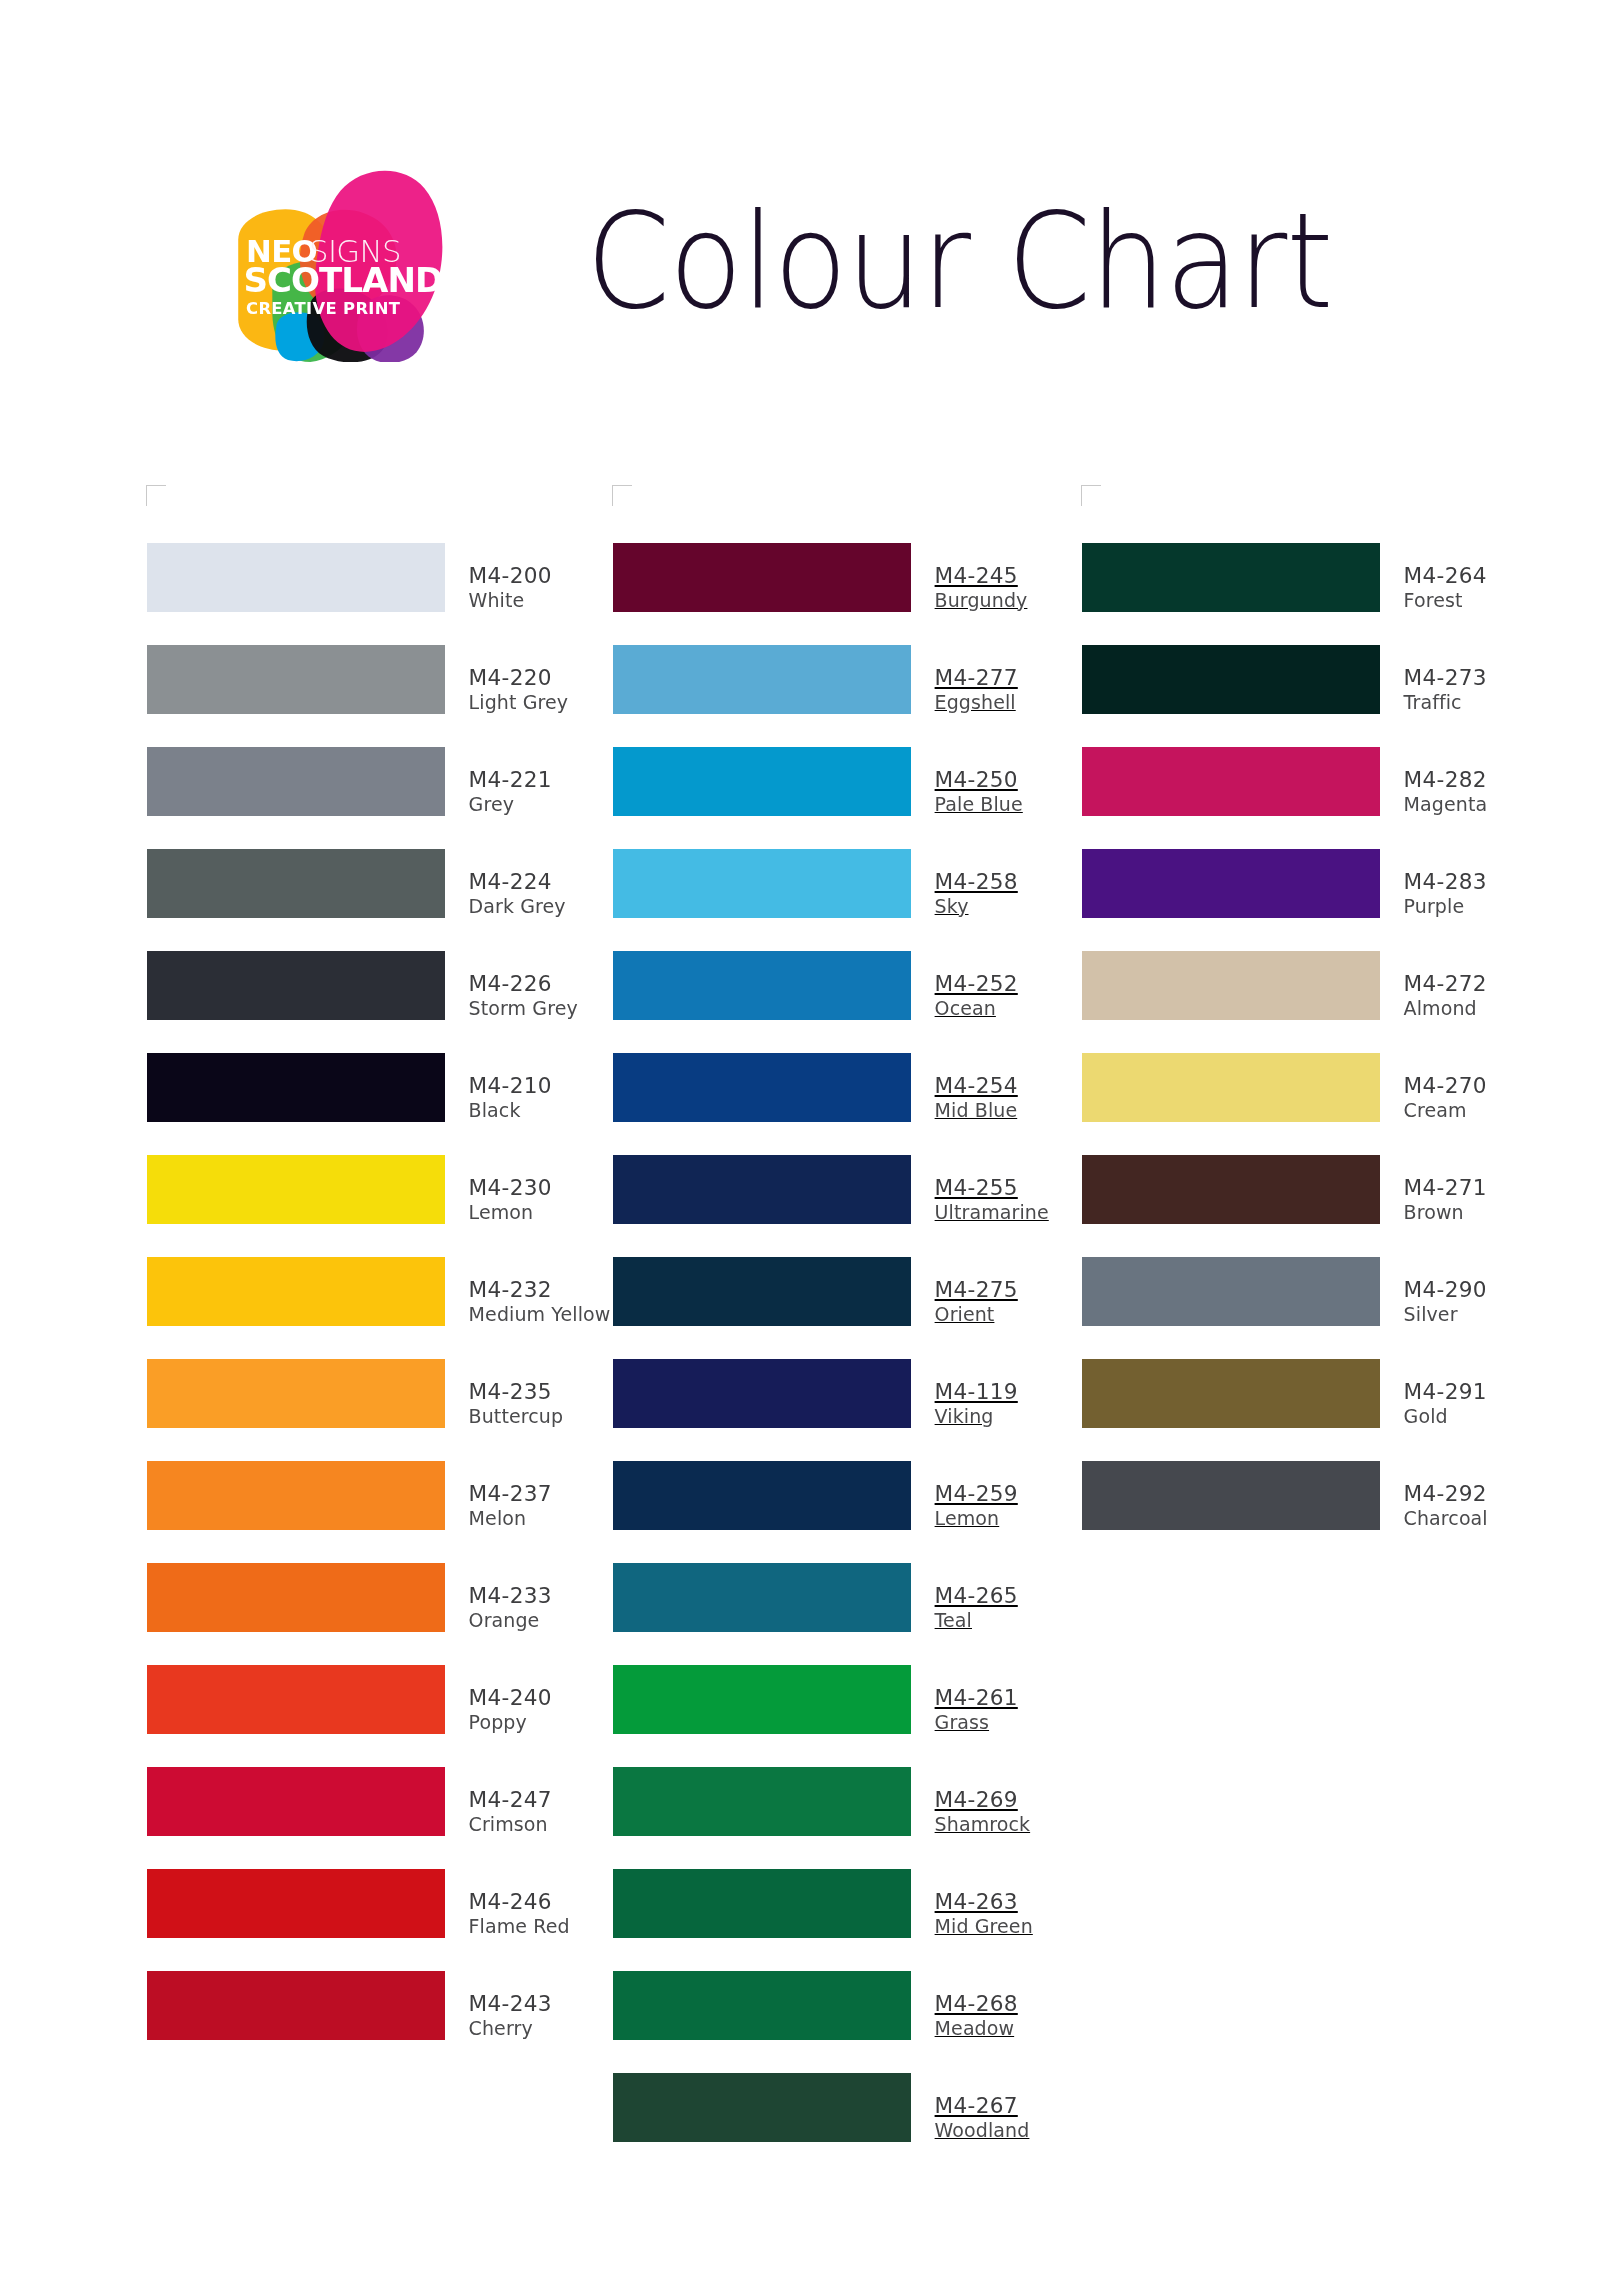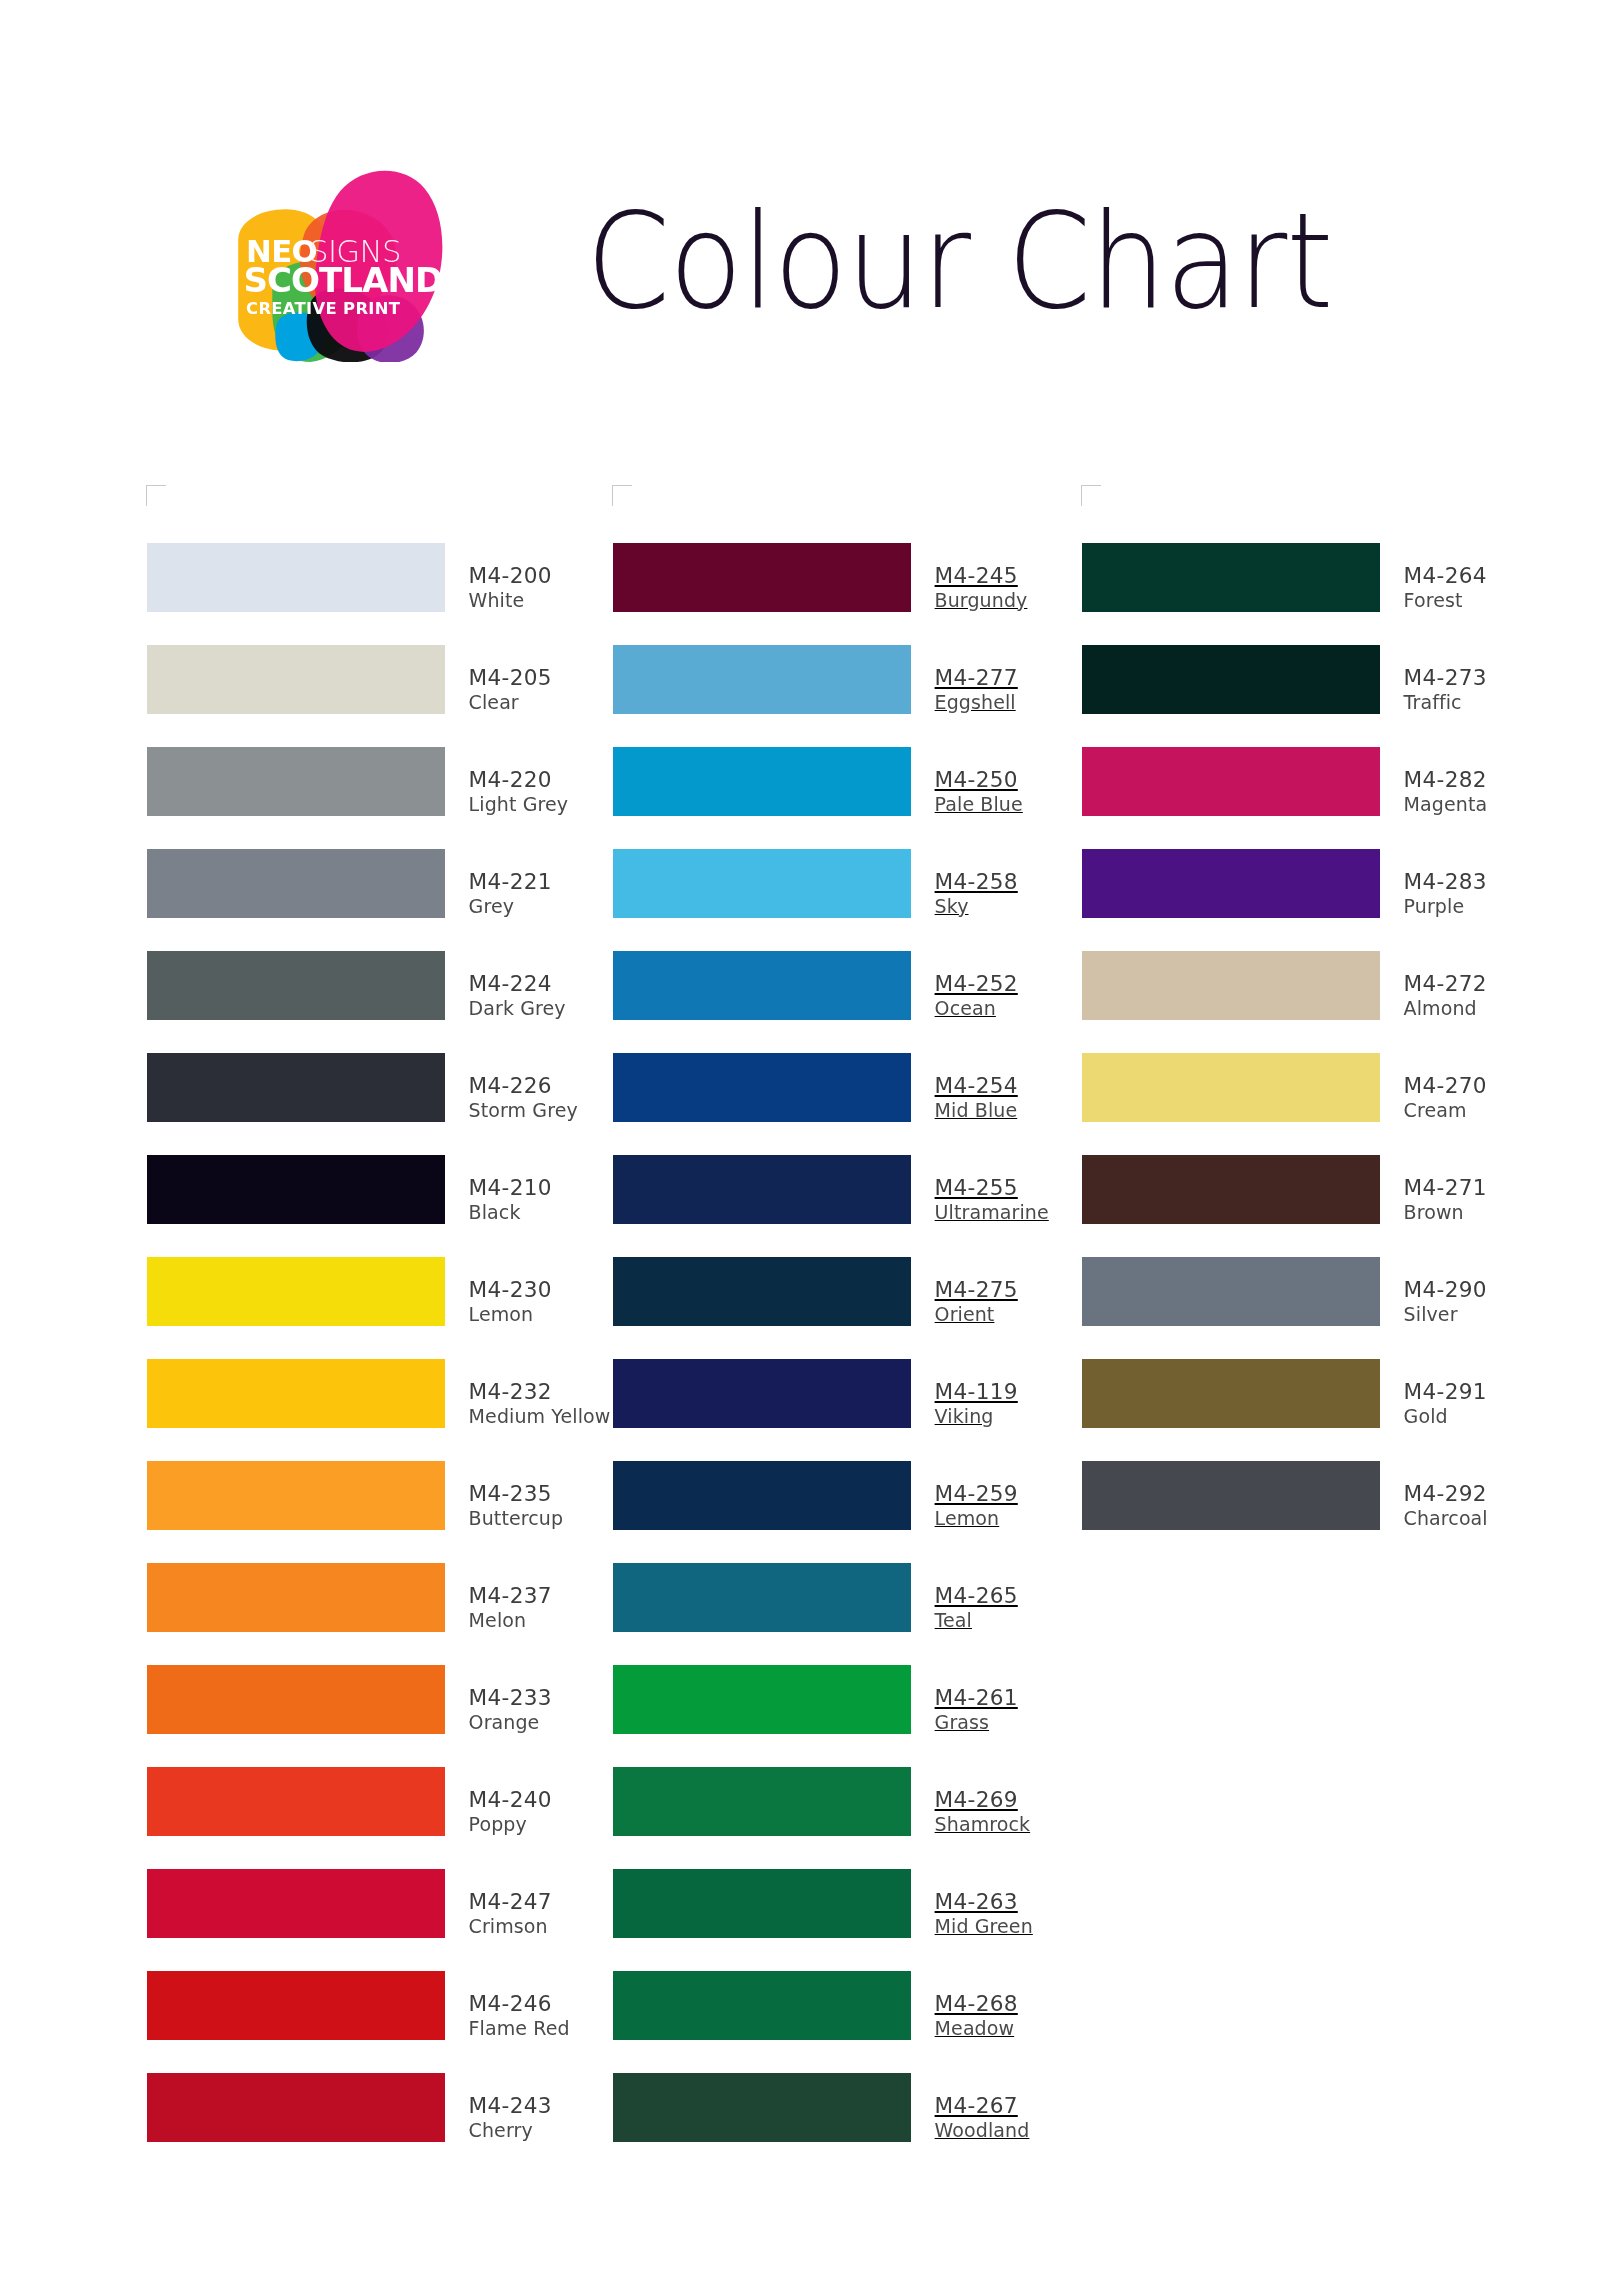--- a/index.html
+++ b/index.html
@@ -150,27 +150,20 @@
   <div class="column" id="col-1">
     <div class="crop-mark"></div>
   <div class="swatch-row">
         <div class="swatch-chip" style="background: rgb(221, 227, 236);"></div>
         <div class="swatch-label">
           <span class="swatch-code">M4-200</span>
           <span class="swatch-name">White</span>
         </div>
       </div>
       <div class="swatch-row">
-        <div class="swatch-chip" style="background: rgb(220, 217, 205);"></div>
-        <div class="swatch-label">
-          <span class="swatch-code">M4-205</span>
-          <span class="swatch-name">Clear</span>
-        </div>
-      </div>
-      <div class="swatch-row">
         <div class="swatch-chip" style="background: rgb(139, 144, 147);"></div>
         <div class="swatch-label">
           <span class="swatch-code">M4-220</span>
           <span class="swatch-name">Light Grey</span>
         </div>
       </div>
       <div class="swatch-row">
         <div class="swatch-chip" style="background: rgb(123, 129, 139);"></div>
         <div class="swatch-label">
           <span class="swatch-code">M4-221</span>

